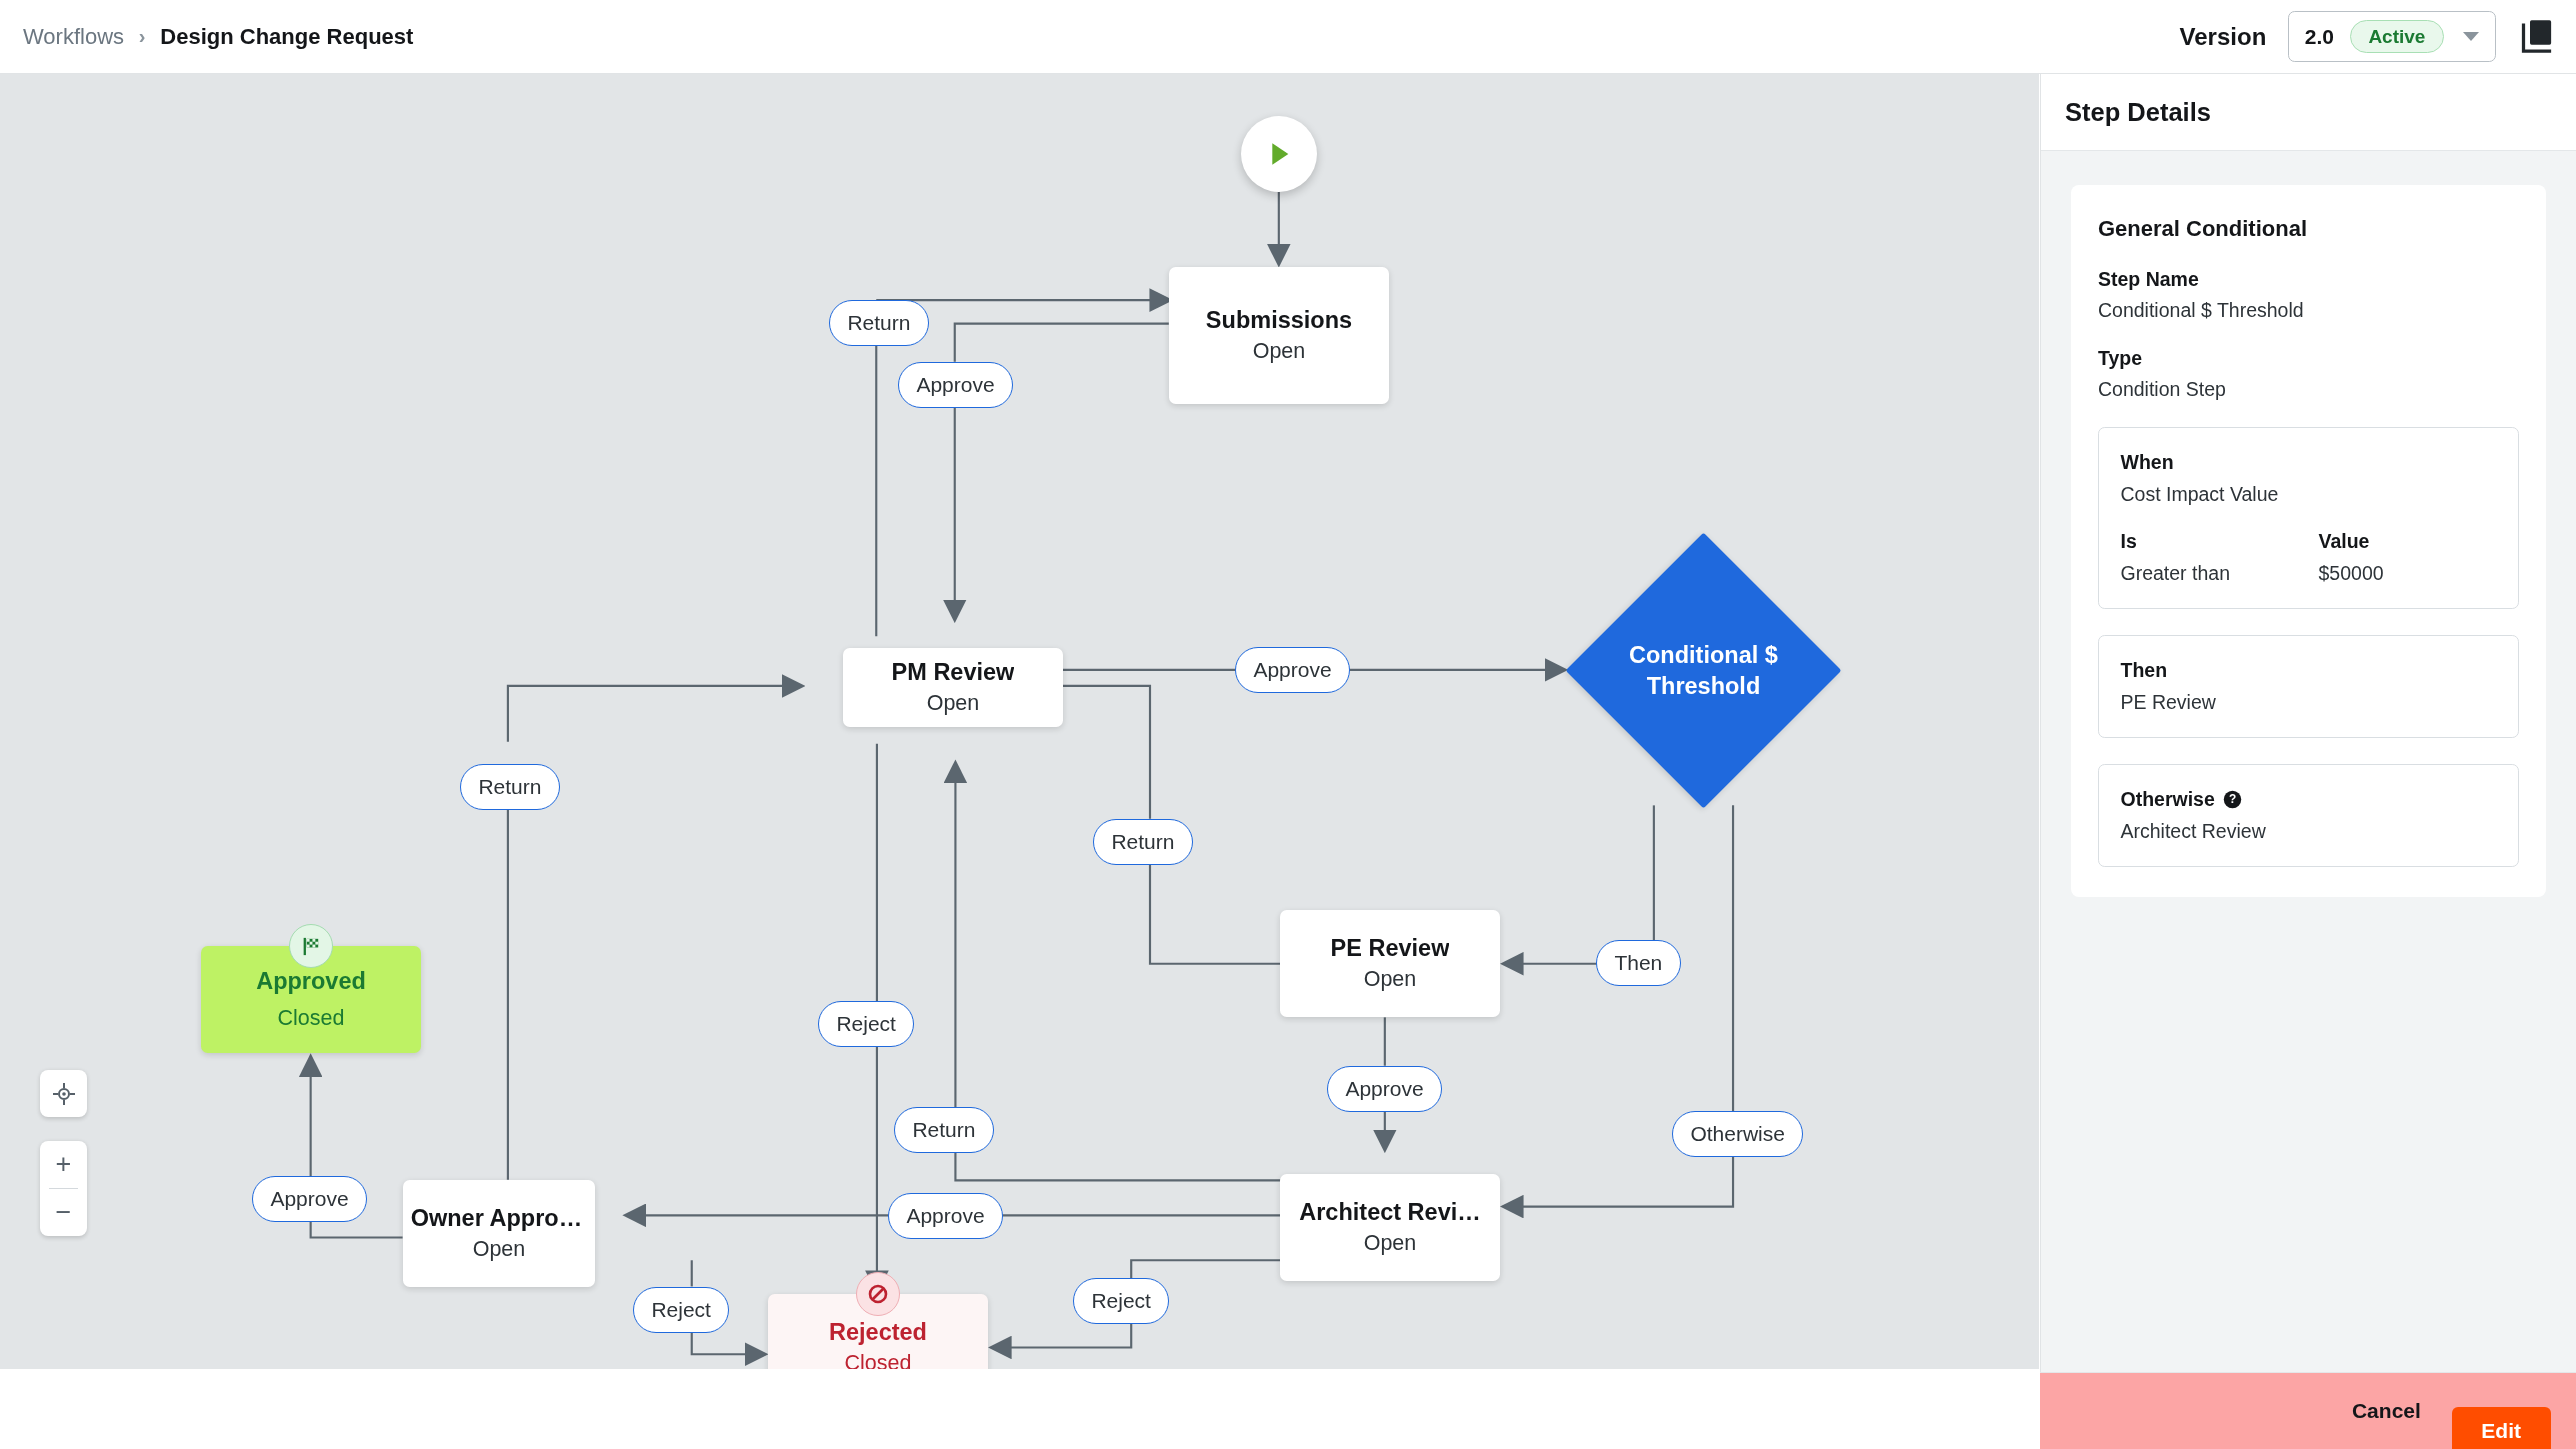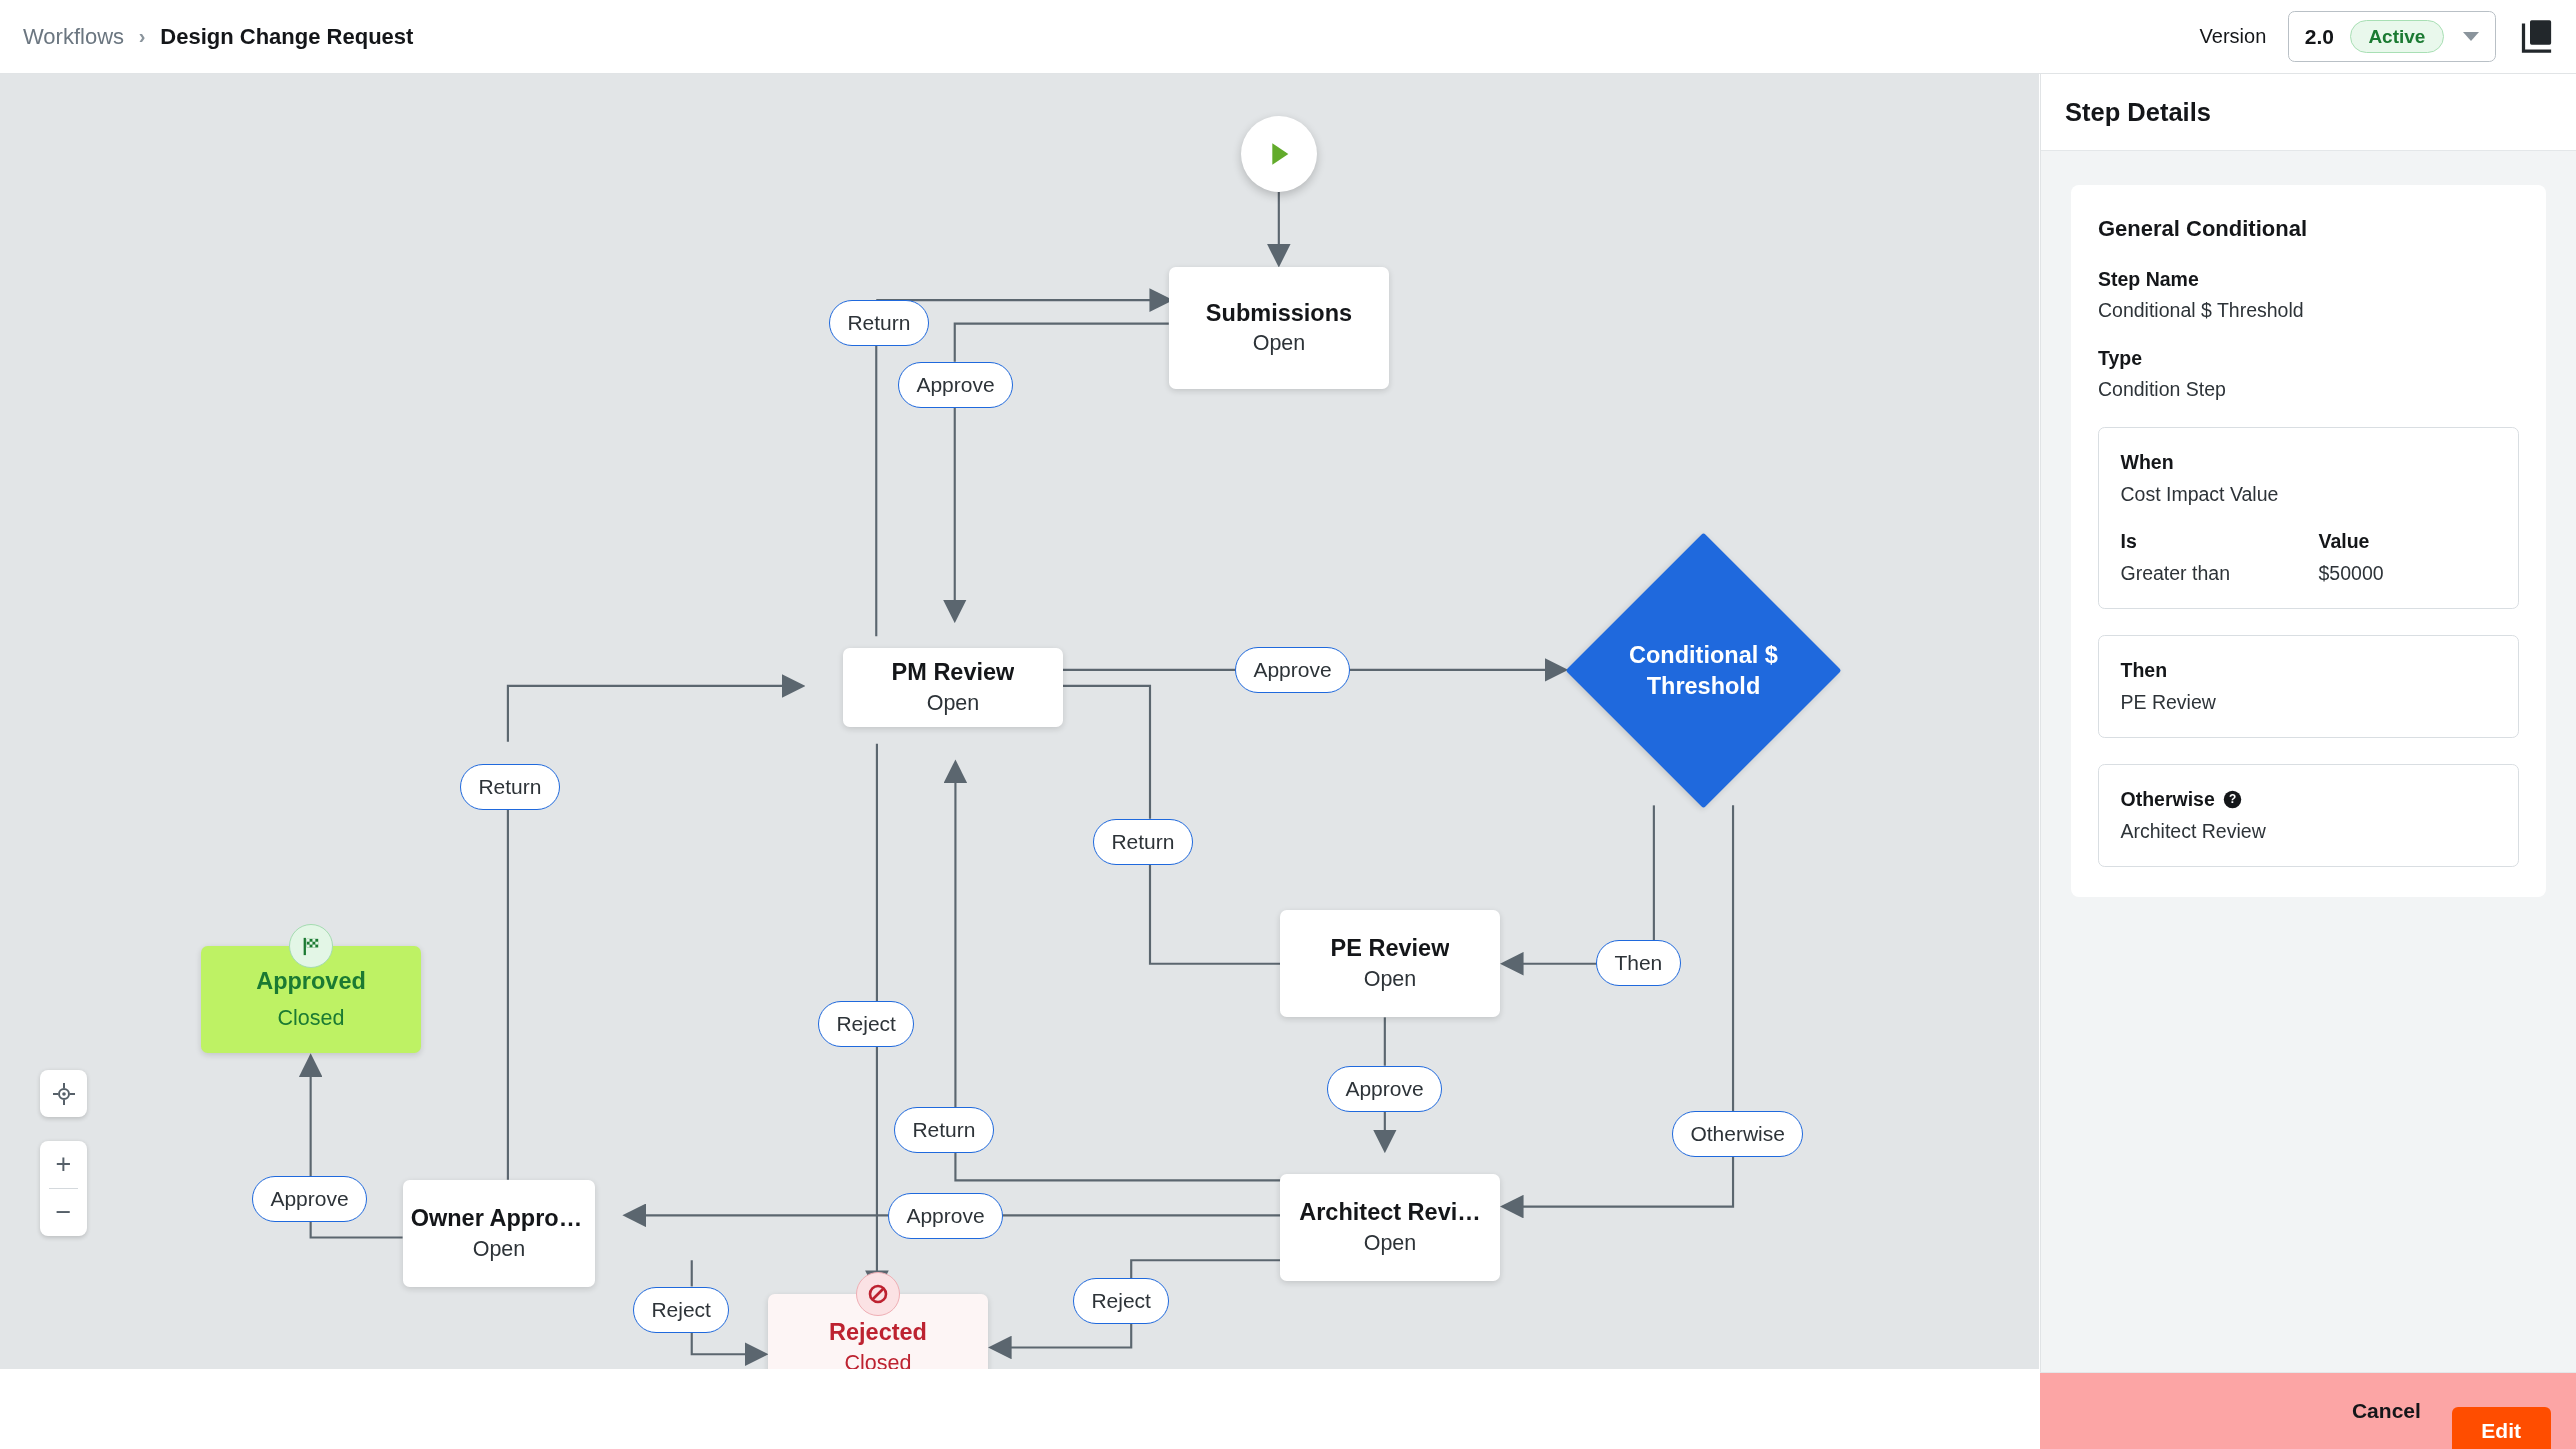--- a/index.html
+++ b/index.html
@@ -9,21 +9,21 @@
   
   #topbar{position:absolute;left:0;top:0;width:2576px;height:74px;background:#fff;
     border-bottom:0.7px solid #e1e4e6;display:flex;align-items:center;}
   #breadcrumb{display:flex;align-items:center;margin-left:23px;}
   .crumb-link{font-size:22px;color:#6b7680;}
   .crumb-sep{margin:0 14.8px;color:#8a949c;font-size:20px;font-weight:700;
     display:flex;align-items:center;}
   .crumb-cur{font-size:22px;font-weight:700;color:#141619;}
 
   #version-area{margin-left:auto;margin-right:20px;display:flex;align-items:center;gap:21.5px;}
-  #version-label{font-size:20px;font-weight:400;color:#141619;}
+  #version-label{font-size:24px;font-weight:700;color:#141619;}
   #version-select{display:flex;align-items:center;gap:16px;border:0.7px solid #b9c0c6;
     border-radius:6.7px;height:51px;padding:0 16px;background:#fff;}
   #version-number{font-size:21px;font-weight:700;color:#141619;}
   #version-badge{font-size:19px;font-weight:700;color:#1b7a32;background:#e9f8ec;
     border:0.7px solid #a8dfb4;border-radius:20px;padding:4.7px 17.4px;}
   #version-caret{width:0;height:0;border-left:8.7px solid transparent;
     border-right:8.7px solid transparent;border-top:9.4px solid #8a949c;margin-left:2.7px;}
   #copy-icon{width:39px;height:39px;display:block;}
 
   
@@ -183,21 +183,21 @@
       <path d="M757,995 L757,912 L1194,912" marker-end="url(#ah)"></path>
     </g>
   </svg>
 
   <div id="startbtn" style="left:1241px;top:42px;">
     <svg width="32" height="32" viewBox="0 0 24 24">
       <path d="M7 4 L19 12 L7 20 Z" fill="#62ab2b"></path>
     </svg>
   </div>
 
-  <div class="node" style="left:1169px;top:193px;width:220px;height:122px;">
+  <div class="node" style="left:1169px;top:193px;width:220px;height:137px;">
     <span class="t">Submissions</span>
     <span class="s">Open</span>
   </div>
 
   <div class="node" style="left:843px;top:562px;width:220px;height:79px;margin-top:12px;">
     <span class="t">PM Review</span>
     <span class="s">Open</span>
   </div>
 
   <div class="node" style="left:1280px;top:836px;width:220px;height:107px;">

